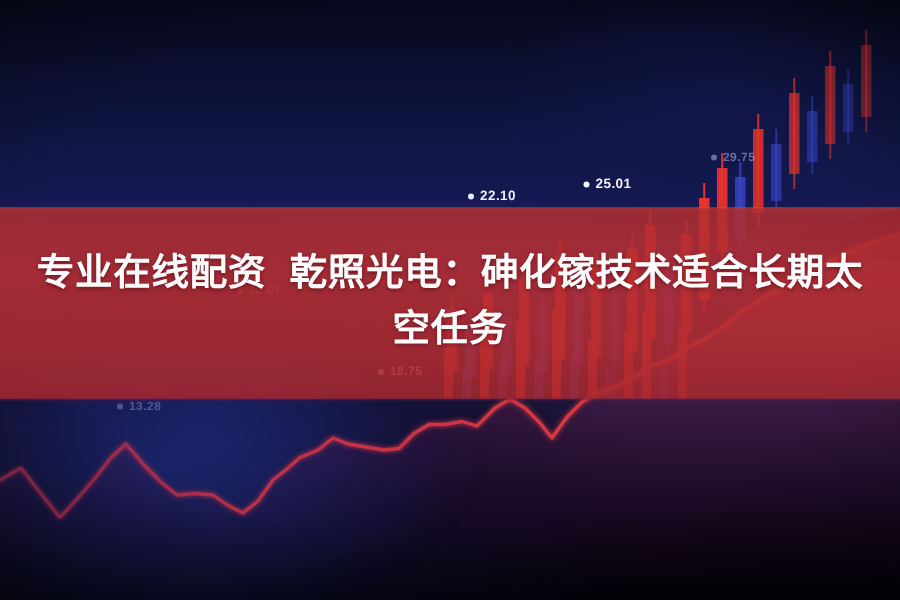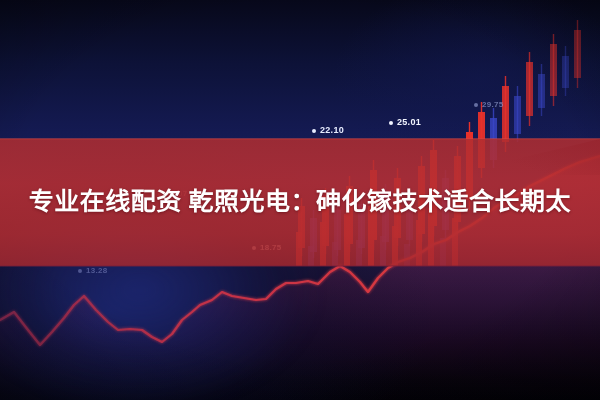--- a/index.html
+++ b/index.html
@@ -129,21 +129,21 @@
     text-align: center;
     pointer-events: none;
   }
   .headline-line {
     color: #ffffff;
     font-size: 25px;
     font-weight: bold;
     line-height: 1.22;
     letter-spacing: 0.5px;
     text-shadow: 0 1px 3px rgba(60,0,10,0.45);
-    font-family: Liberation Serif, serif;
+    font-family: Liberation Mono, monospace;
   }
 </style>
 </head>
 <body>
 
 <div id="stage">
 
   <div class="bg-base"></div>
   <div class="bg-glow-left"></div>
   <div class="bg-glow-topright"></div>
@@ -250,15 +250,16 @@
 
   <div class="bg-vignette"></div>
 
   <div class="band-top-line"></div>
   <div class="headline-band"></div>
   <div class="band-wedge"></div>
   <div class="band-bottom-line"></div>
 
   <div class="headline">
     <div class="headline-line">专业在线配资 乾照光电：砷化镓技术适合长期太</div>
+    <div class="headline-line">空任务</div>
   </div>
 
 </div>
 
 </body></html>

